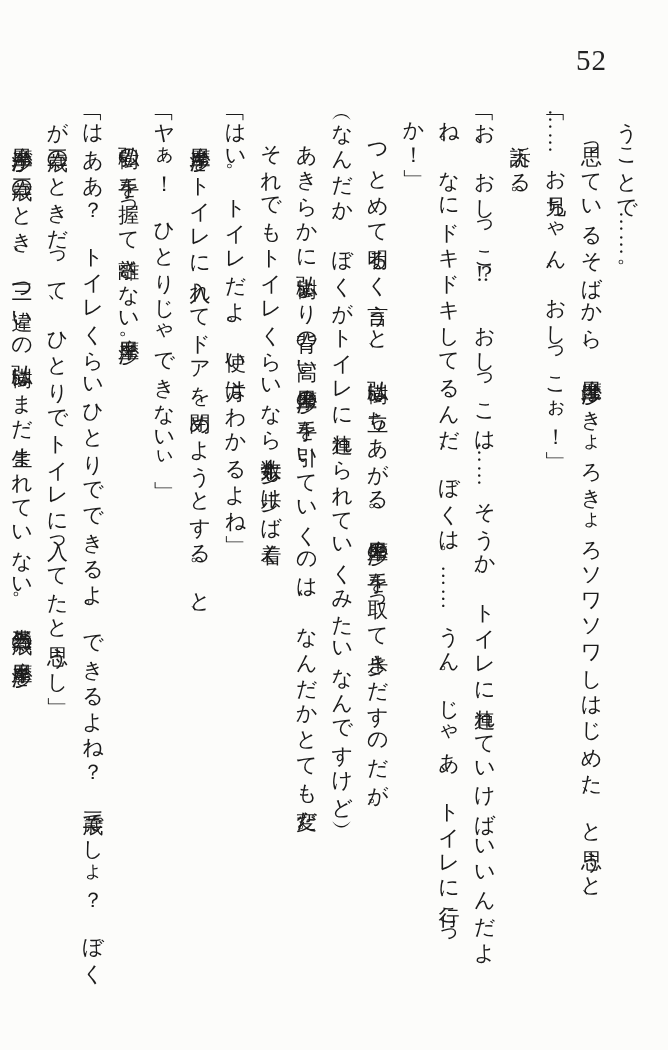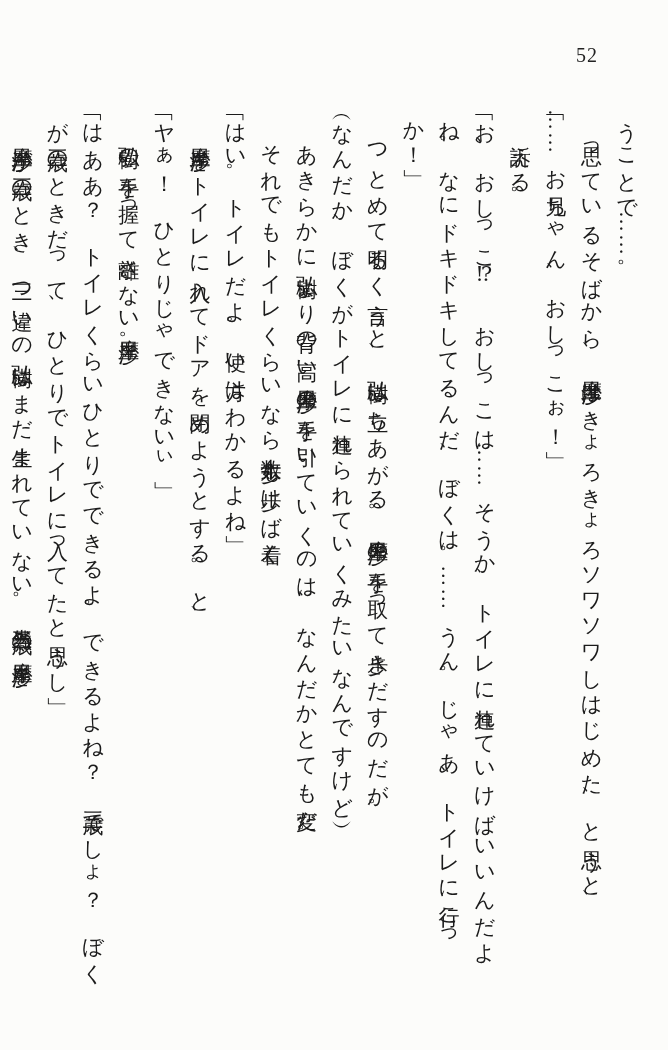--- a/index.html
+++ b/index.html
@@ -17,21 +17,21 @@
     width: 668px;
     height: 1050px;
     background: #fcfcfa;
     font-family: "Liberation Serif", "DejaVu Serif", serif;
     color: #1b1b1b;
   }
   .page-number {
     position: absolute;
     top: 44px;
     left: 576px;
-    font-size: 20px;
+    font-size: 29px;
     letter-spacing: 1px;
     color: #222222;
   }
   .text-area {
     position: absolute;
     top: 107px;
     right: 24px;
     width: 606px;
     height: 884px;
     writing-mode: vertical-rl;

